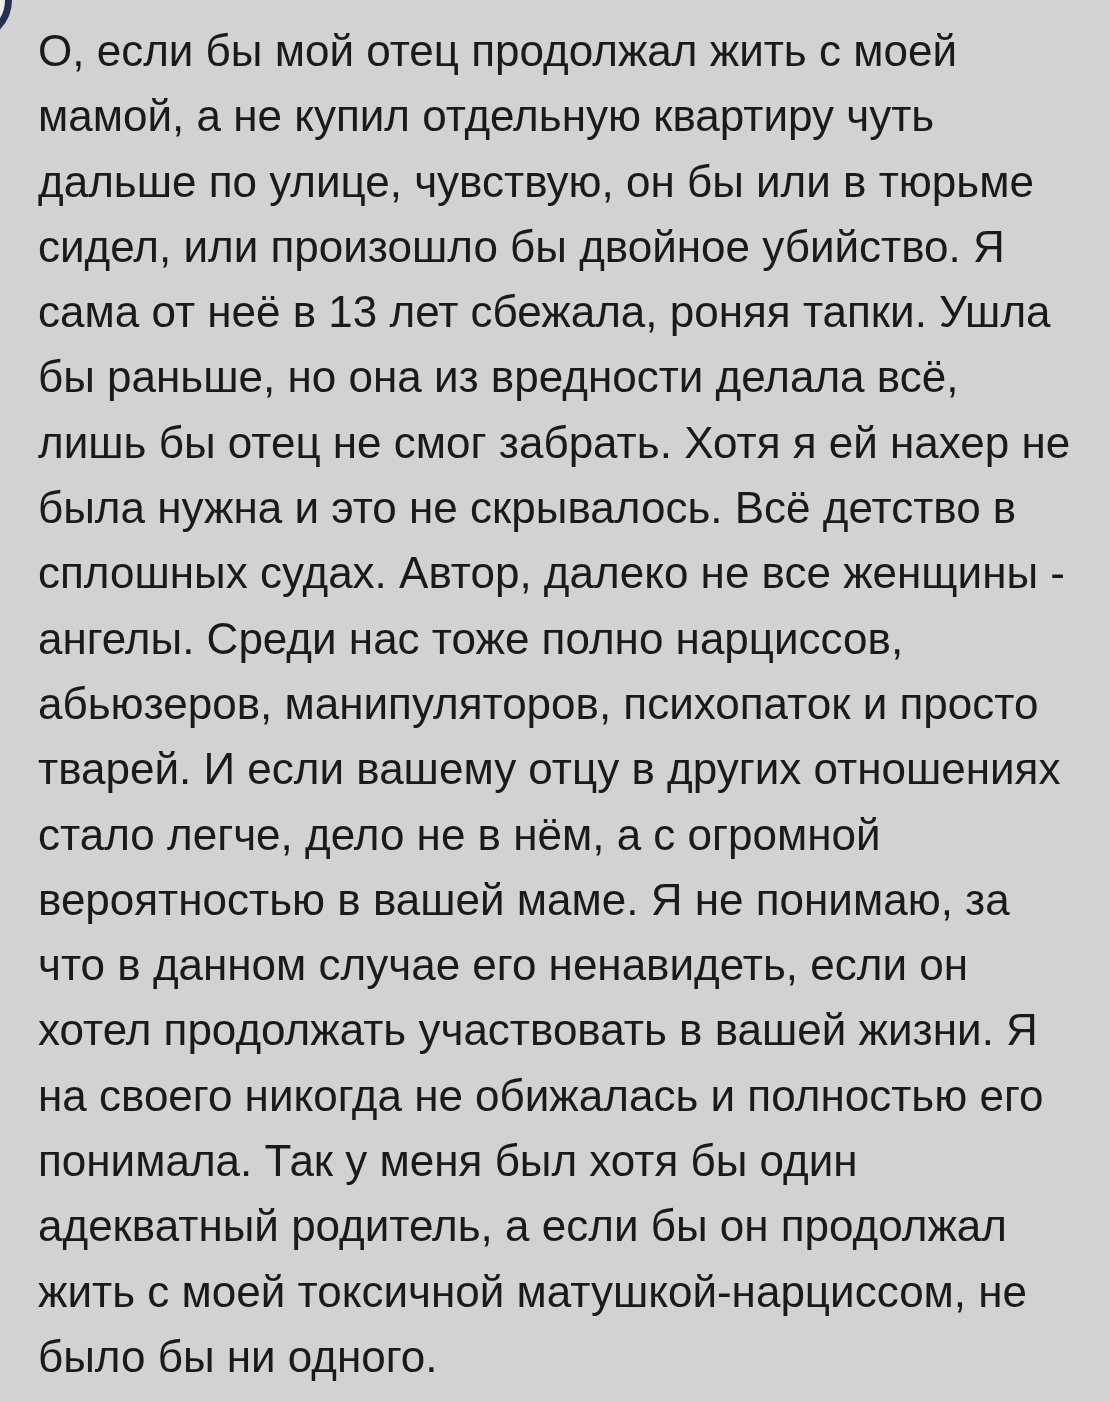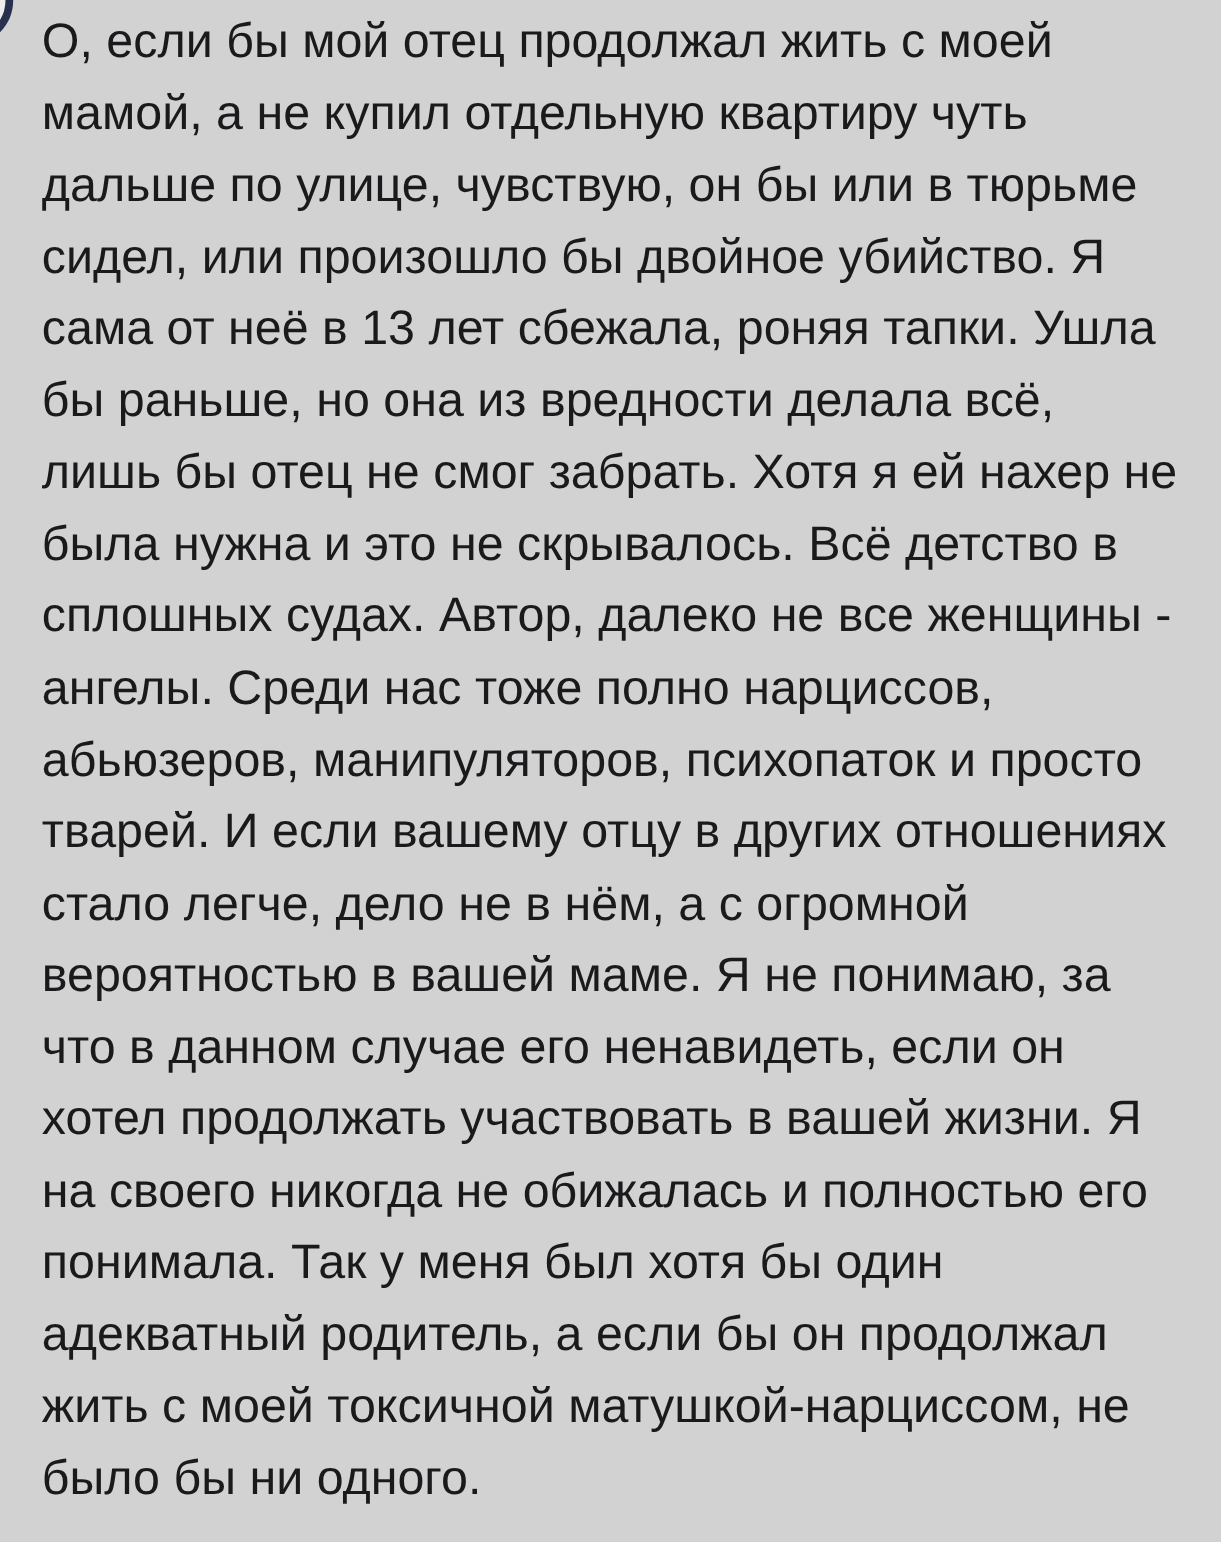--- a/index.html
+++ b/index.html
@@ -27,21 +27,21 @@
     top: -42px;
     width: 84px;
     height: 84px;
     border-radius: 50%;
     border: 7px solid var(--avatar-ring);
     background: var(--avatar-fill);
   }
   .comment-text {
     position: absolute;
     left: 38px;
-    top: 5px;
+    top: 18px;
     font-size: 44px;
     line-height: 65.3px;
     font-weight: 400;
     letter-spacing: 0px;
     color: var(--text);
     white-space: pre;
   }
 </style>
 </head>
 <body>

